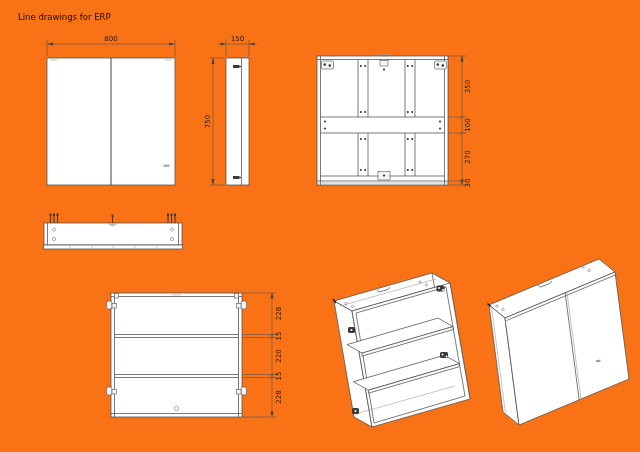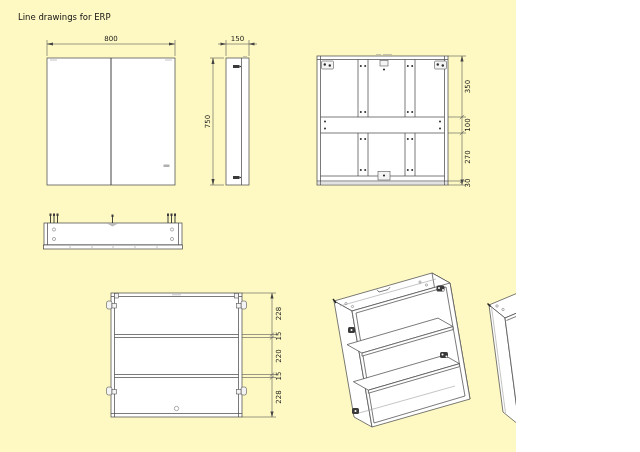--- a/index.html
+++ b/index.html
@@ -1,16 +1,16 @@
 <!DOCTYPE html>
 <html><head>
 <meta charset="utf-8">
 <style>
   html,body{margin:0;padding:0;background:#fff;}
-  .canvas{position:relative;width:516px;height:452px;background:#fef9c3;overflow:hidden;
+  .canvas{position:relative;width:640px;height:452px;background:#f97316;overflow:hidden;
           font-family:"DejaVu Sans","Liberation Sans",sans-serif;text-align:right;}
   svg{display:block}
   .ln{stroke:#4d4d4d;stroke-width:.75;fill:none}
   .dk{stroke:#2e2e2e;stroke-width:.9;fill:none}
   .lt{stroke:#9e9e9e;stroke-width:.6;fill:none}
   .face{fill:#ffffff;stroke:#4d4d4d;stroke-width:.75}
   .dimln{stroke:#555;stroke-width:.6;fill:none}
   .arr{fill:#444;stroke:none}
   .dim{font-family:"DejaVu Sans","Liberation Sans",sans-serif;font-size:7px;fill:#1a1a1a}
   .ttl{font-family:"DejaVu Sans","Liberation Sans",sans-serif;font-size:8.5px;fill:#111}

